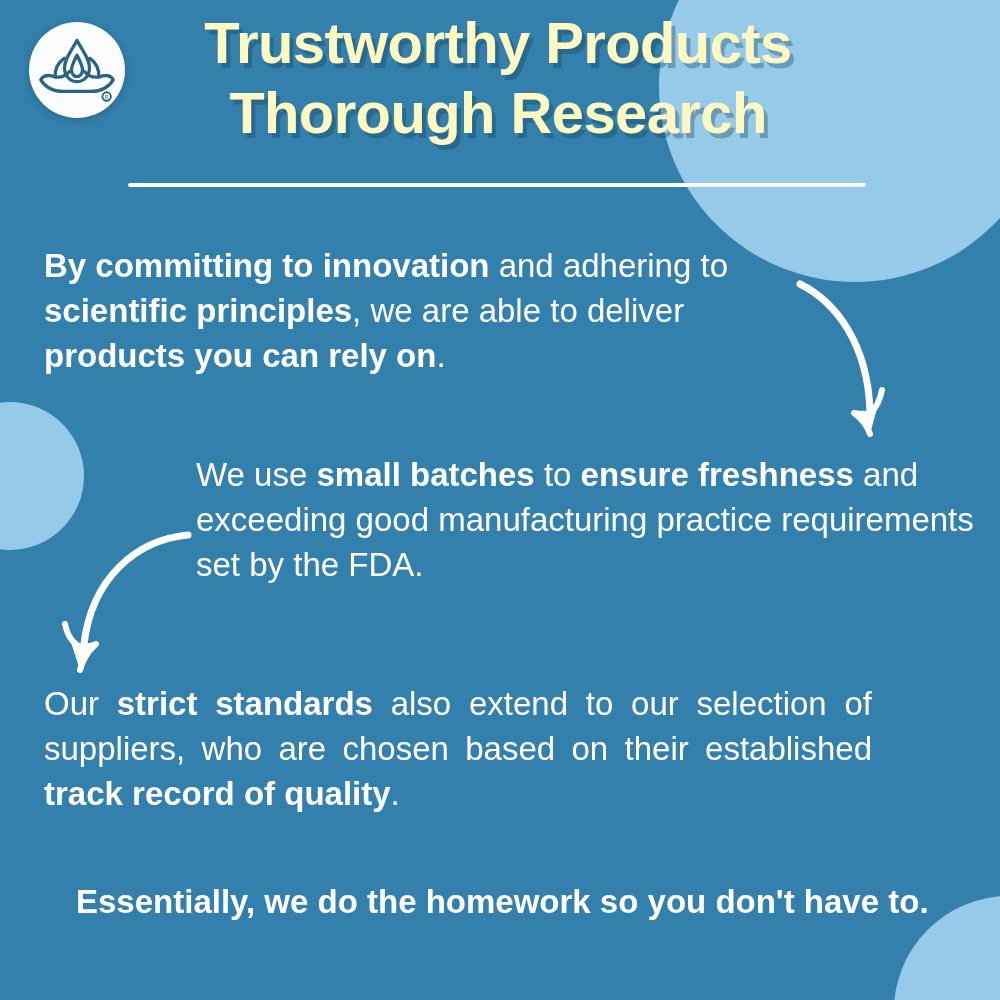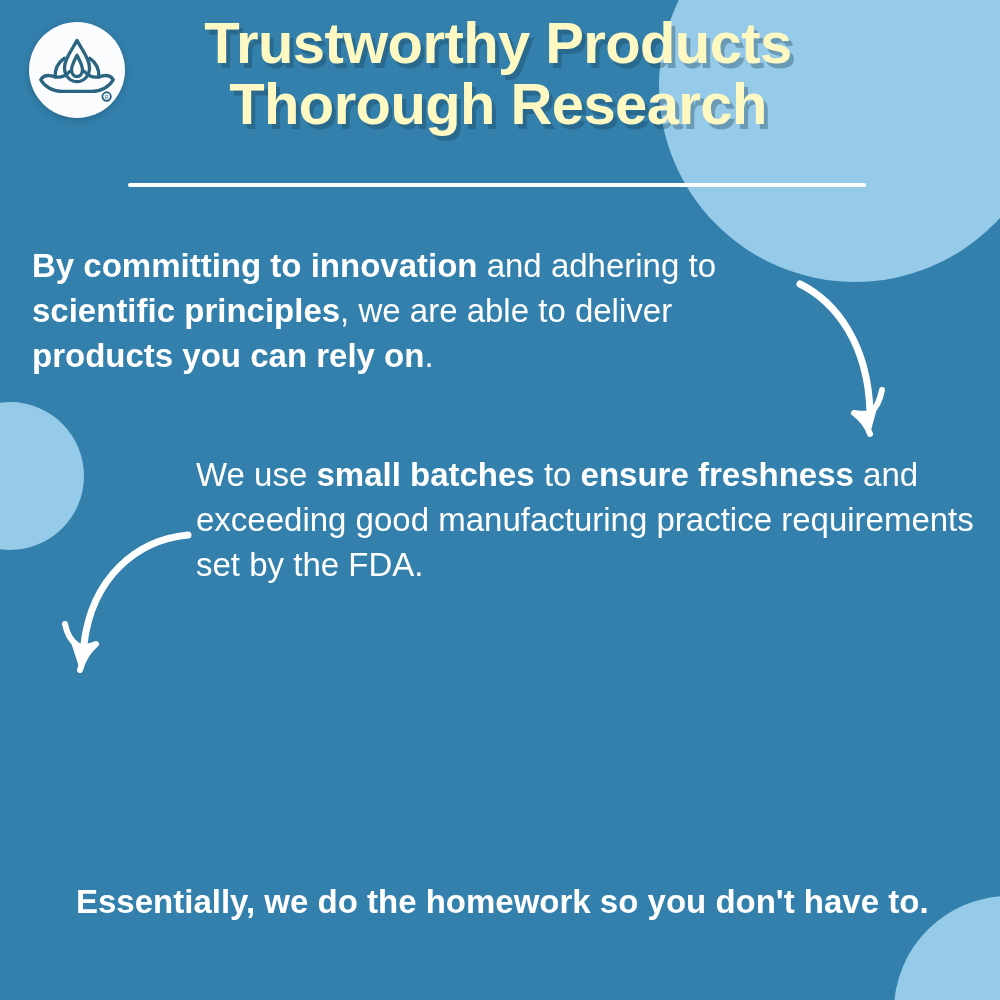--- a/index.html
+++ b/index.html
@@ -69,21 +69,21 @@
   }
   .title-line {
     font-size: 58px;
     font-weight: bold;
     line-height: 0.99;
     letter-spacing: -0.6px;
     color: #fef9c3;
     text-shadow: 4px 5px 0 rgba(20,58,80,0.33);
     white-space: nowrap;
   }
-  .title-line + .title-line { margin-top: 4px; }
+  .title-line + .title-line { margin-top: 13px; }
 
   .title-rule {
     position: absolute;
     left: 128px;
     top: 183px;
     width: 738px;
     height: 4px;
     background: #ffffff;
     border-radius: 2px;
   }
@@ -91,21 +91,21 @@
   
   .para {
     position: absolute;
     color: #ffffff;
     font-size: 33px;
     line-height: 1.37;
   }
   .para b { font-weight: bold; }
 
   .para-1 {
-    left: 32px;
+    left: 44px;
     top: 243px;
     width: 770px;
     text-align: left;
   }
   .para-2 {
     left: 196px;
     top: 452px;
     width: 782px;
     text-align: left;
   }
@@ -191,16 +191,17 @@
 
   <div class="para para-2"><span>We use </span><b>small batches</b><span> to </span><b>ensure freshness</b><span> and exceeding good manufacturing practice requirements set by the FDA.</span></div>
 
   <span class="arrow arrow-2">
     <svg width="136" height="186" viewBox="0 0 136 186" aria-hidden="true">
       <path d="M130 35 C78 40 34 78 26 144" fill="none" stroke="#ffffff" stroke-width="7" stroke-linecap="round"></path>
       <path d="M22 170 C24 162 29 152 38 144 C30 147 23 148 19 145 C13 141 9 134 7 124" fill="#ffffff" stroke="#ffffff" stroke-width="6" stroke-linejoin="round" stroke-linecap="round"></path>
     </svg>
   </span>
 
+  <div class="para para-3"><span>Our </span><b>strict standards</b><span> also extend to our selection of suppliers, who are chosen based on their established </span><b>track record of quality</b><span>.</span></div>
 
   <div class="para para-4"><b>Essentially, we do the homework so you don't have to.</b></div>
 
 </div>
 
 </body></html>

